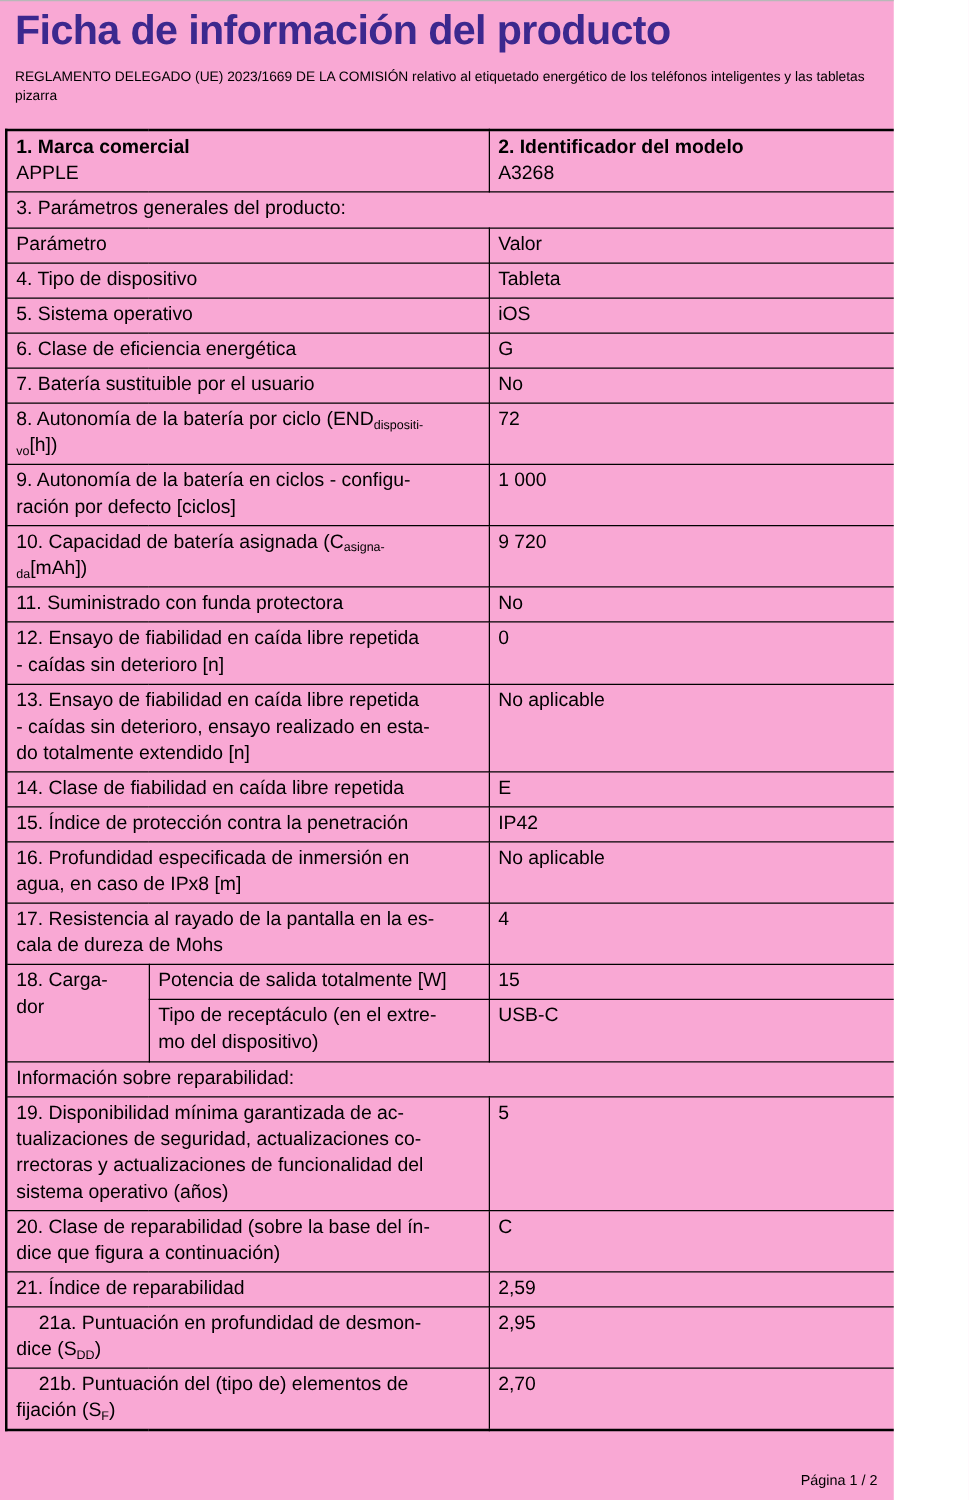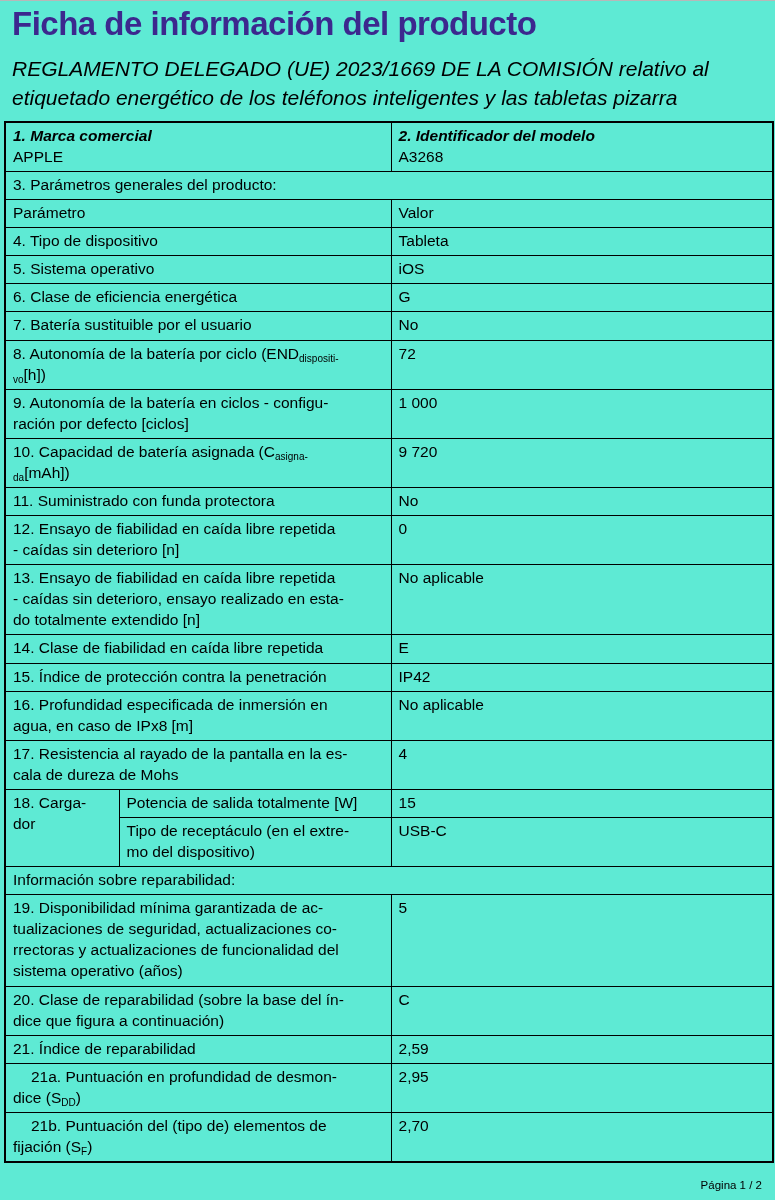--- a/index.html
+++ b/index.html
@@ -1,58 +1,57 @@
 <!DOCTYPE html>
 <html><head>
 <meta charset="utf-8">
 <style>
   * { box-sizing: border-box; }
   html, body { margin: 0; padding: 0; background: #ffffff; }
   .page {
     position: relative;
-    width: 775px;
+    width: 715px;
     height: 1200px;
-    background: #5eead4;
+    background: #f9a8d4;
     color: #000000;
     font-family: "Liberation Sans", sans-serif;
     border-top: 1px solid #b8b8b8;
     overflow: hidden;
   }
   .doc-title {
     margin: 4px 0 0 12px;
     font-size: 33px;
     font-weight: bold;
     letter-spacing: -0.5px;
     color: #3c288e;
     line-height: 1.15;
   }
   .doc-subtitle {
-    margin: 12px 16px 8px 12px;
-    font-size: 21px;
+    margin: 12px 16px 18px 12px;
+    font-size: 11px;
     line-height: 1.38;
     color: #000000;
-    font-style: italic;
   }
   table.fiche {
     border-collapse: collapse;
     table-layout: fixed;
     margin-left: 4px;
     width: 768px;
     border: 2px solid #000000;
   }
   table.fiche td {
     border: 1px solid #000000;
     vertical-align: top;
     padding: 2px 4px 4px 7px;
     font-size: 15.5px;
     line-height: 1.36;
     overflow: hidden;
   }
   td.section-cell { font-weight: normal; }
-  td .cell-head { font-weight: bold; font-style: italic; }
+  td .cell-head { font-weight: bold; }
   td.indent { text-indent: 18px; }
   sub {
     font-size: 10px;
     line-height: 0;
     vertical-align: -3px;
   }
   .page-footer {
     position: absolute;
     right: 13px;
     bottom: 9px;

